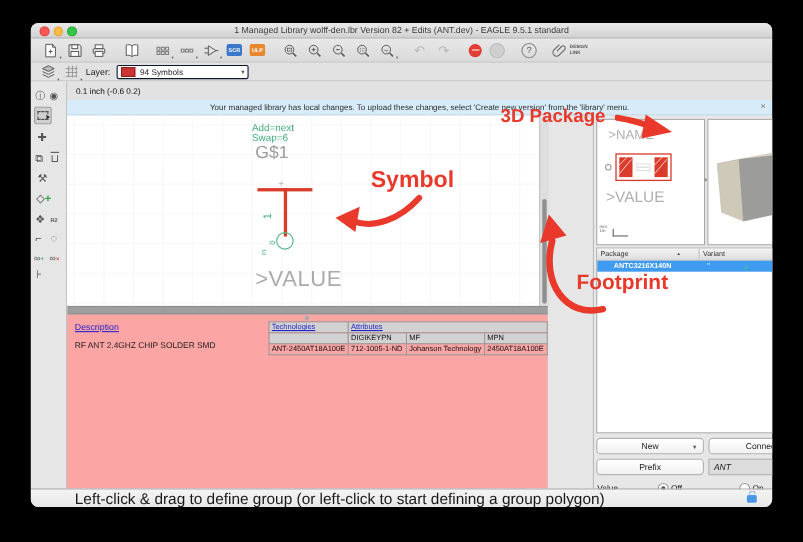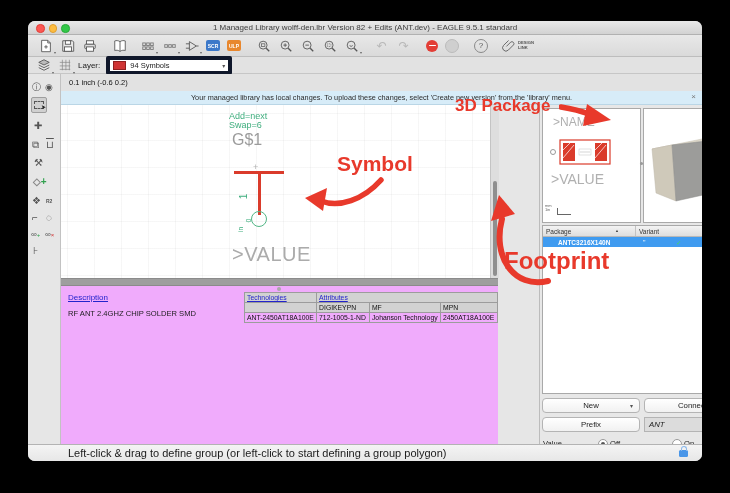--- a/index.html
+++ b/index.html
@@ -23,21 +23,21 @@
   .badge{width:14px;height:11px;border-radius:2px;color:#fff;font-size:5px;font-weight:bold;
          display:inline-flex;align-items:center;justify-content:center;}
   .circle-btn{width:12px;height:12px;border-radius:50%;display:inline-flex;align-items:center;justify-content:center;}
   .arrow-btn{font-size:12px;color:#b8b8b8;line-height:12px;}
   .dlink{display:inline-flex;align-items:center;gap:2px;margin-left:6px;}
   .dlink .txt{font-size:4.2px;color:#555;line-height:4.5px;font-weight:bold;}
   
   .layerbar{height:16px;flex:0 0 16px;background:#e2e2e2;border-bottom:1px solid #c6c6c6;
             display:flex;align-items:center;padding-left:8px;gap:6px;}
   .layerbar .lbl{font-size:8px;color:#222;}
-  .layersel{width:112px;height:11px;background:#fff;border:4px solid #0f172a;border-radius:2px;
+  .layersel{width:112px;height:11px;background:#fff;border:1px solid #0f172a;border-radius:2px;
             display:flex;align-items:center;gap:4px;padding:0 3px;justify-content:flex-end;}
   .swatch{width:11px;height:7px;background:#cf3434;border:1px solid #902020;}
   .layersel .val{font-size:7.5px;color:#222;flex:1;}
   .caret{font-size:6px;color:#555;}
   
   .bodyrow{flex:1;display:flex;min-height:0;}
   .leftstrip{width:32px;flex:0 0 32px;background:#e6e6e6;border-right:1px solid #c2c2c2;position:relative;}
   .tool{position:absolute;font-size:10px;color:#555;line-height:10px;}
   .rightcol{flex:1;display:flex;flex-direction:column;min-width:0;}
   
@@ -55,21 +55,21 @@
   .main{flex:1;display:flex;min-height:0;}
   .centercol{width:437px;flex:0 0 437px;display:flex;flex-direction:column;}
   .canvasrow{height:173px;flex:0 0 173px;display:flex;}
   .canvas{width:429px;flex:0 0 429px;background:#fff;position:relative;overflow:hidden;
     background-image:linear-gradient(rgba(110,110,110,.06) 1px,transparent 1px),
                      linear-gradient(90deg,rgba(110,110,110,.06) 1px,transparent 1px);
     background-size:27px 27px;background-position:6px 8px;}
   .vscroll{width:8px;flex:0 0 8px;background:#dedede;border-left:1px solid #c4c4c4;position:relative;}
   .vthumb{position:absolute;left:1.5px;width:4px;top:44%;height:55%;background:#8f8f8f;border-radius:2px;}
   .hscroll{height:6px;flex:0 0 6px;background:#9e9e9e;border-top:1px solid #8b8b8b;border-bottom:1px solid #8b8b8b;}
-  .bottompanel{flex:1;background:#f0abfc;position:relative;text-decoration:underline;}
+  .bottompanel{flex:1;background:#fca5a5;position:relative;text-decoration:underline;}
   .collapse-dot{position:absolute;left:216px;top:1px;width:4px;height:4px;border-radius:50%;background:#a9a9a9;}
   .desc-title{position:absolute;left:7px;top:7px;font-size:8px;color:#2323cc;text-decoration:underline;}
   .desc-text{position:absolute;left:7px;top:23px;font-size:7.6px;color:#1c1c1c;}
   table.attrs{position:absolute;left:183px;top:6px;border-collapse:collapse;font-size:6.8px;color:#111;}
   table.attrs td{border:1px solid #9c9c9c;height:9px;padding:0 2px;white-space:nowrap;overflow:hidden;}
   table.attrs .hd{background:#d2d2d2;}
   table.attrs .lnk{color:#2323cc;text-decoration:underline;}
   
   .rightpanel{flex:1;background:#e7e7e7;border-left:1px solid #bcbcbc;position:relative;margin-left:41px;}
   .pbox{position:absolute;background:#fff;border:1px solid #a9a9a9;}
@@ -81,21 +81,21 @@
   .macbtn{position:absolute;height:13px;background:linear-gradient(#ffffff,#f1f1f1);border:1px solid #b4b4b4;
           border-radius:4px;font-size:7.8px;color:#222;display:flex;align-items:center;justify-content:center;}
   .field{position:absolute;height:13px;background:#dcdcdc;border:1px solid #b4b4b4;
          display:flex;align-items:center;padding:0 4px;font-size:7.8px;color:#222;font-style:italic;}
   .radio{position:absolute;width:8px;height:8px;border-radius:50%;border:1px solid #9a9a9a;background:#fff;}
   .radio.sel::after{content:"";position:absolute;left:2px;top:2px;width:4px;height:4px;border-radius:50%;background:#555;}
   .rlabel{position:absolute;font-size:7.6px;color:#222;}
   
   .statusbar{height:16px;flex:0 0 16px;background:linear-gradient(#f4f4f4,#e7e7e7);border-top:1px solid #b3b3b3;
              display:flex;align-items:center;padding-left:40px;position:relative;}
-  .statusbar .stxt{font-size:11px;color:#1a1a1a;}
+  .statusbar .stxt{font-size:14px;color:#1a1a1a;}
   .lock{position:absolute;right:14px;top:5px;width:9px;height:7px;background:#4a96e8;border-radius:1.5px;}
   .lock::before{content:"";position:absolute;left:1.5px;top:-4px;width:4px;height:4px;
                 border:1.5px solid #8ab8ec;border-bottom:none;border-radius:3px 3px 0 0;}
   
   .ann{position:absolute;color:#e8392b;font-weight:bold;white-space:nowrap;z-index:30;}
   .overlay-svg{position:absolute;z-index:30;}
   
   .cv{position:absolute;}
   .green{color:#3fae7e;}
   .redbar{background:#da3b2b;position:absolute;}
@@ -402,20 +402,20 @@
     <span class="ann" style="left:309px;top:131px;font-size:21px">Symbol</span>
     <svg class="overlay-svg" style="left:275px;top:153px" width="84" height="42" viewBox="0 0 84 42">
       <path d="M78 6 C 60 26, 36 34, 18 27" fill="none" stroke="#e8392b" stroke-width="5.5" stroke-linecap="round"></path>
       <polygon points="2,24 24,14 20,37" fill="#e8392b"></polygon>
     </svg>
     <span class="ann" style="left:427px;top:75px;font-size:17px">3D Package</span>
     <svg class="overlay-svg" style="left:531px;top:79px" width="54" height="30" viewBox="0 0 54 30">
       <path d="M2 7 C 14 9, 22 11, 30 14" fill="none" stroke="#e8392b" stroke-width="5.5" stroke-linecap="round"></path>
       <polygon points="28,4 52,20 24,26" fill="#e8392b"></polygon>
     </svg>
-    <span class="ann" style="left:476px;top:226px;font-size:24px">Footprint</span>
+    <span class="ann" style="left:496px;top:226px;font-size:19px">Footprint</span>
     <svg class="overlay-svg" style="left:462px;top:172px" width="64" height="94" viewBox="0 0 64 94">
       <path d="M58 88 C 24 96, 2 64, 12 26" fill="none" stroke="#e8392b" stroke-width="6" stroke-linecap="round"></path>
       <polygon points="9,2 1,28 25,21" fill="#e8392b"></polygon>
     </svg>
 
   </div>
 </div>
 
 </body></html>

